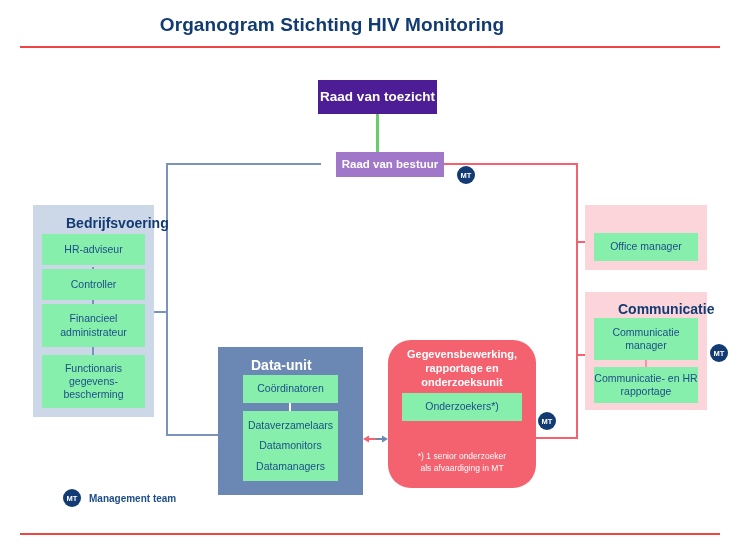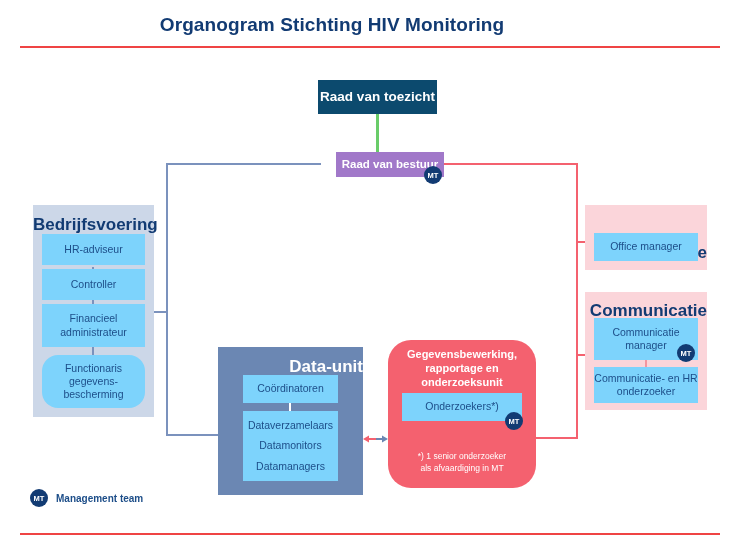--- a/index.html
+++ b/index.html
@@ -47,49 +47,50 @@
     display: flex;
     align-items: center;
     justify-content: center;
     text-align: center;
     line-height: 1.22;
   }
 
   
   .node-toezicht {
     left: 318px; top: 80px; width: 119px; height: 34px;
-    background: #0c4a6e;
+    background: #4c1d95;
     color: #ffffff;
     font-size: 13.5px;
     font-weight: bold;
   }
   .node-bestuur {
     left: 336px; top: 152px; width: 108px; height: 25px;
     background: #a178c9;
     color: #ffffff;
     font-size: 11.5px;
     font-weight: bold;
   }
 
   
   .panel {
     position: absolute;
     box-sizing: border-box;
   }
   .panel-title {
     position: absolute;
     left: 0; right: 0;
-    text-align: right;
-    font-size: 17px;
-    font-weight: bold;
+    text-align: left;
+    font-size: 14px;
+    font-weight: bold;
+    padding-left: 33px;
   }
   .sub-box {
     position: absolute;
     box-sizing: border-box;
-    background: #7dd3fc;
+    background: #86efac;
     display: flex;
     align-items: center;
     justify-content: center;
     text-align: center;
     color: #1d4e89;
     font-size: 10.5px;
     line-height: 1.25;
   }
 
   .panel-bedrijfsvoering {
@@ -152,20 +153,21 @@
     width: 18px; height: 18px;
     border-radius: 50%;
     background: #123b73;
     color: #ffffff;
     font-size: 7.5px;
     font-weight: bold;
     display: flex;
     align-items: center;
     justify-content: center;
     letter-spacing: 0.2px;
+    margin-left: 33px;
   }
 
   
   .legend {
     position: absolute;
     left: 30px; top: 489px;
     display: flex;
     align-items: center;
     gap: 8px;
   }
@@ -225,40 +227,40 @@
     <div class="ln ln-blue" style="left:59px; top:62px; width:2px; height:136px;"></div>
     <div class="sub-box" style="left:9px; top:29px; width:103px; height:31px;">
       <span>HR-adviseur</span>
     </div>
     <div class="sub-box" style="left:9px; top:64px; width:103px; height:31px;">
       <span>Controller</span>
     </div>
     <div class="sub-box" style="left:9px; top:99px; width:103px; height:43px;">
       <span>Financieel administrateur</span>
     </div>
-    <div class="sub-box" style="left:9px; top:150px; width:103px; height:53px;border-radius:16px;">
+    <div class="sub-box" style="left:9px; top:150px; width:103px; height:53px;">
       <span>Functionaris gegevens-bescherming</span>
     </div>
   </div>
 
   <div class="panel panel-office">
     <div class="panel-title">Office</div>
     <div class="sub-box" style="left:9px; top:28px; width:104px; height:28px;">
       <span>Office manager</span>
     </div>
   </div>
 
   <div class="panel panel-communicatie">
     <div class="panel-title">Communicatie</div>
     <div class="ln ln-red" style="left:60px; top:68px; width:2px; height:12px; background:#f4959f;"></div>
     <div class="sub-box" style="left:9px; top:26px; width:104px; height:42px;">
       <span>Communicatie manager</span>
     </div>
     <div class="sub-box" style="left:9px; top:75px; width:104px; height:36px;">
-      <span>Communicatie- en HR onderzoeker</span>
+      <span>Communicatie- en HR rapportage</span>
     </div>
   </div>
   <div class="mt-badge" style="left:677px; top:344px;">MT</div>
 
   <div class="panel panel-dataunit">
     <div class="panel-title">Data-unit</div>
     <div class="ln" style="left:71px; top:56px; width:2px; height:13px; background:#ffffff;"></div>
     <div class="sub-box" style="left:25px; top:28px; width:95px; height:28px;">
       <span>Coördinatoren</span>
     </div>

